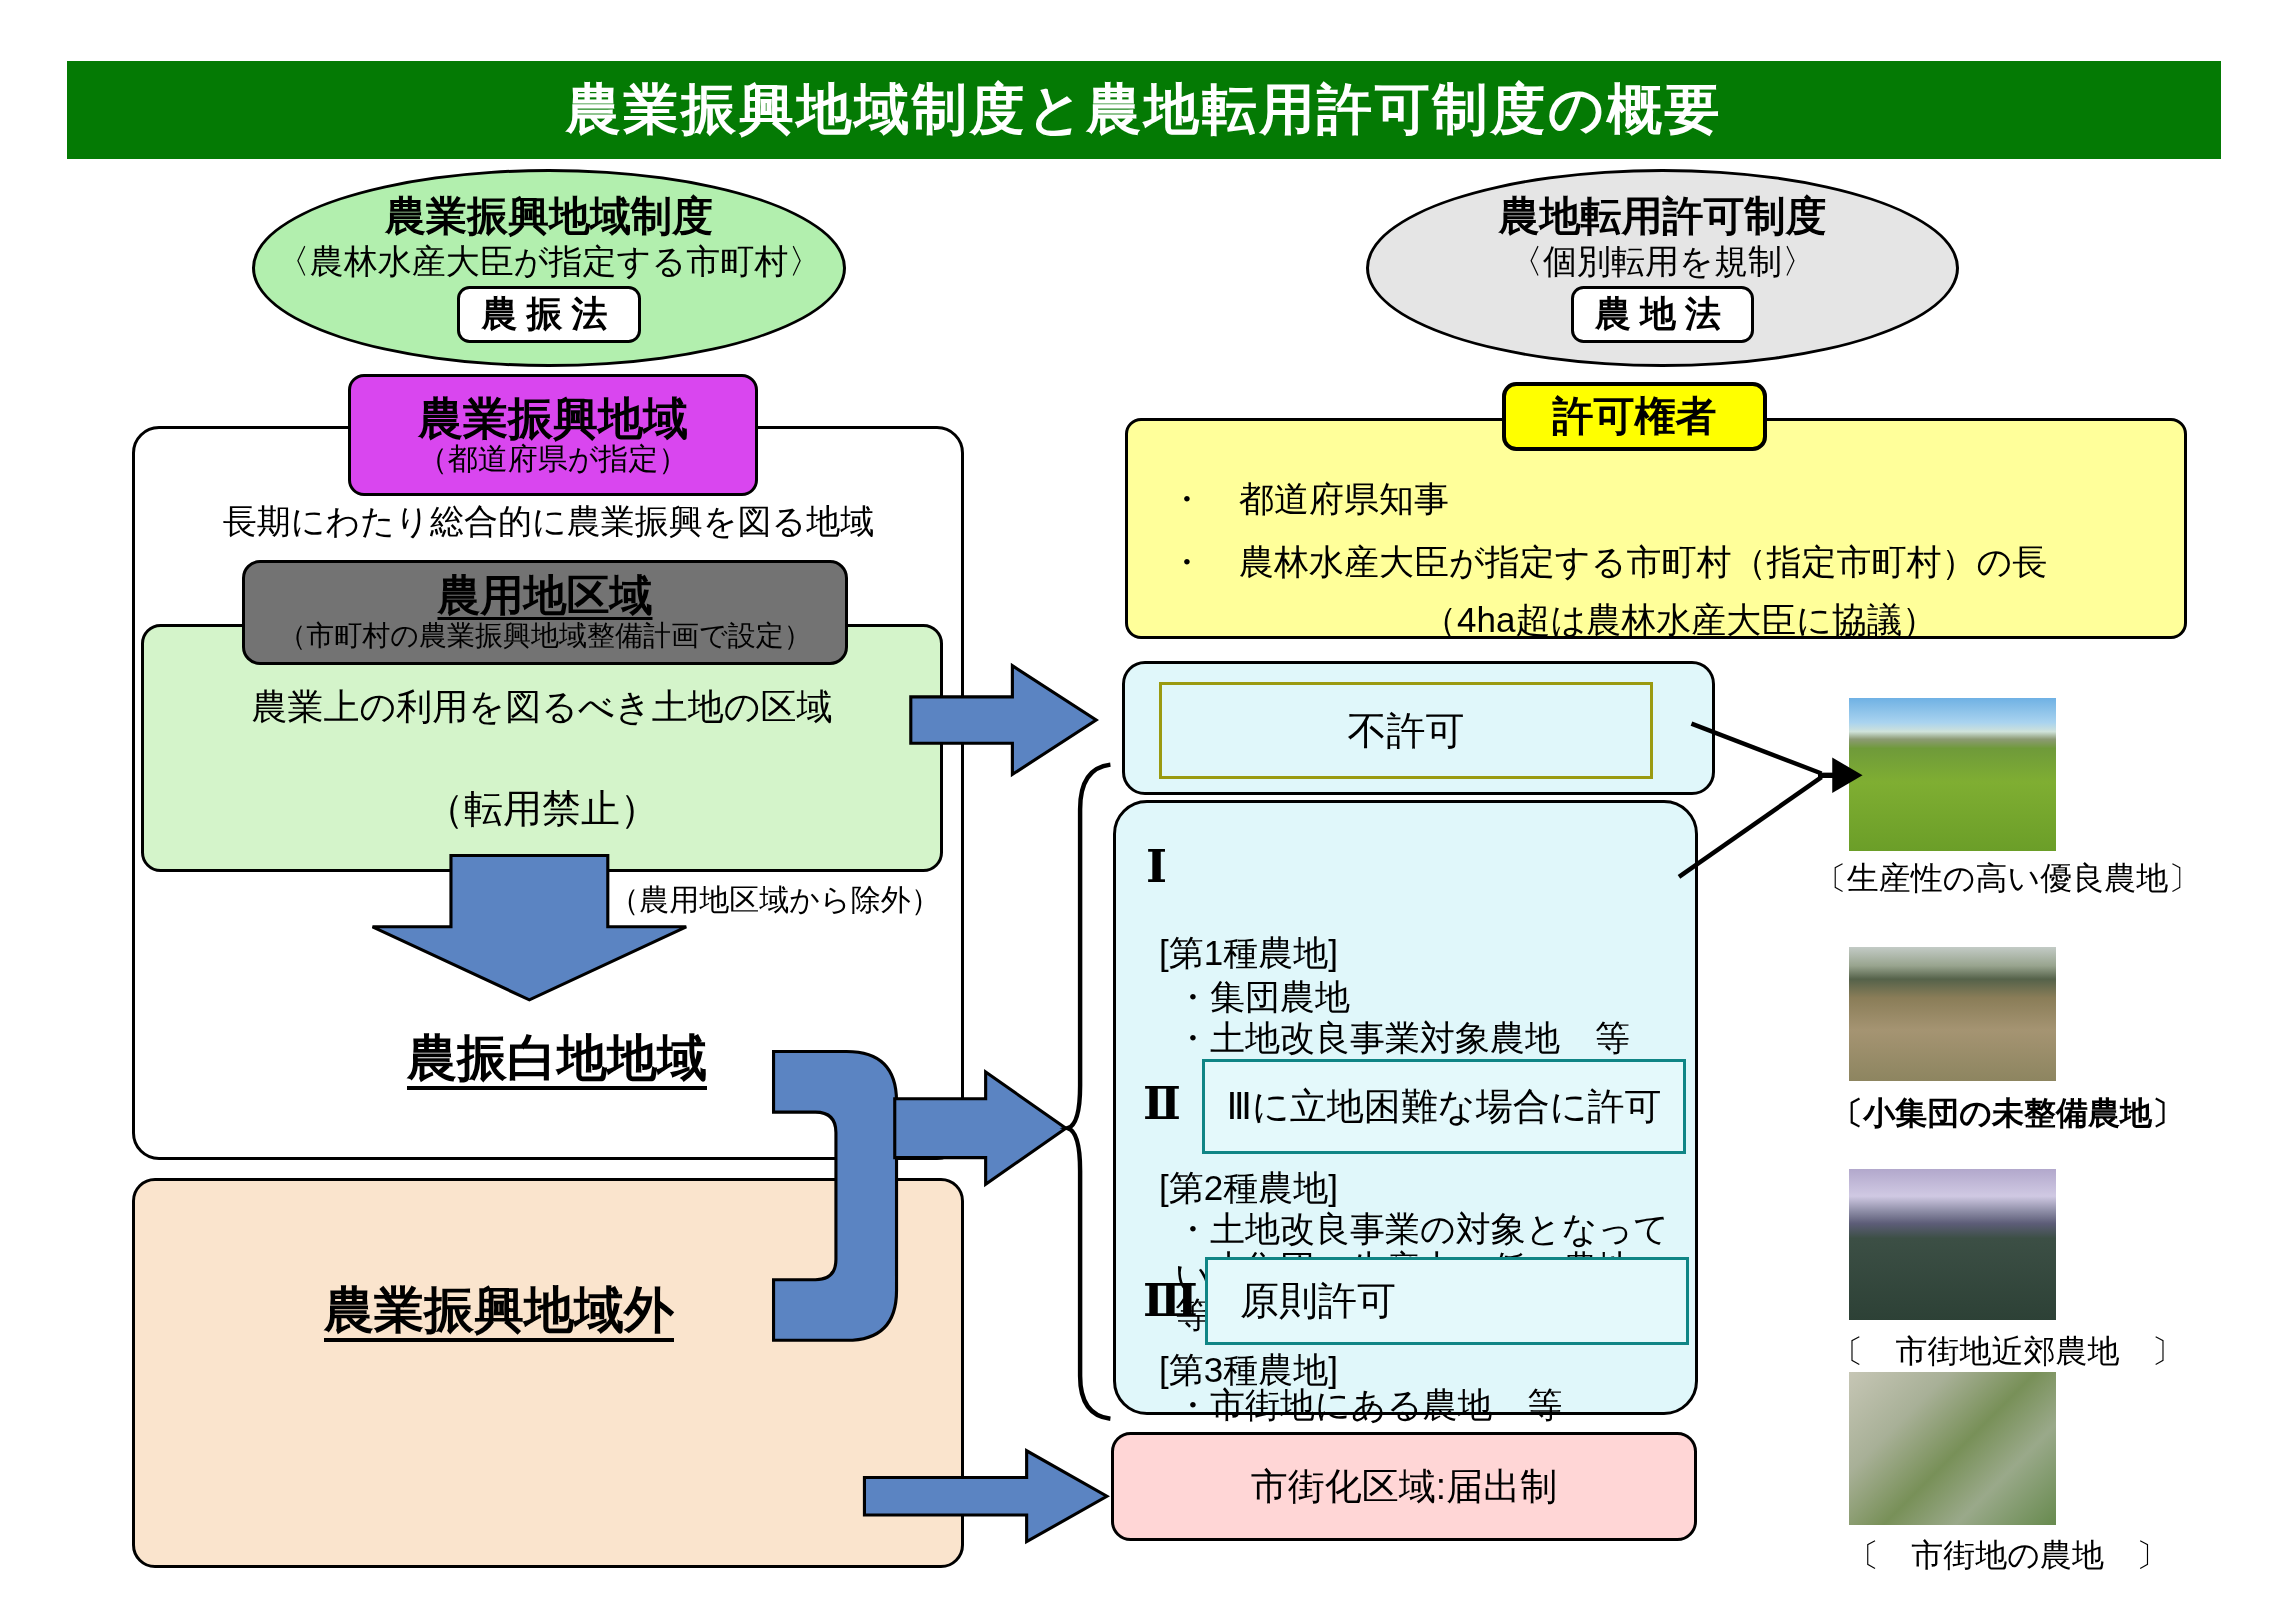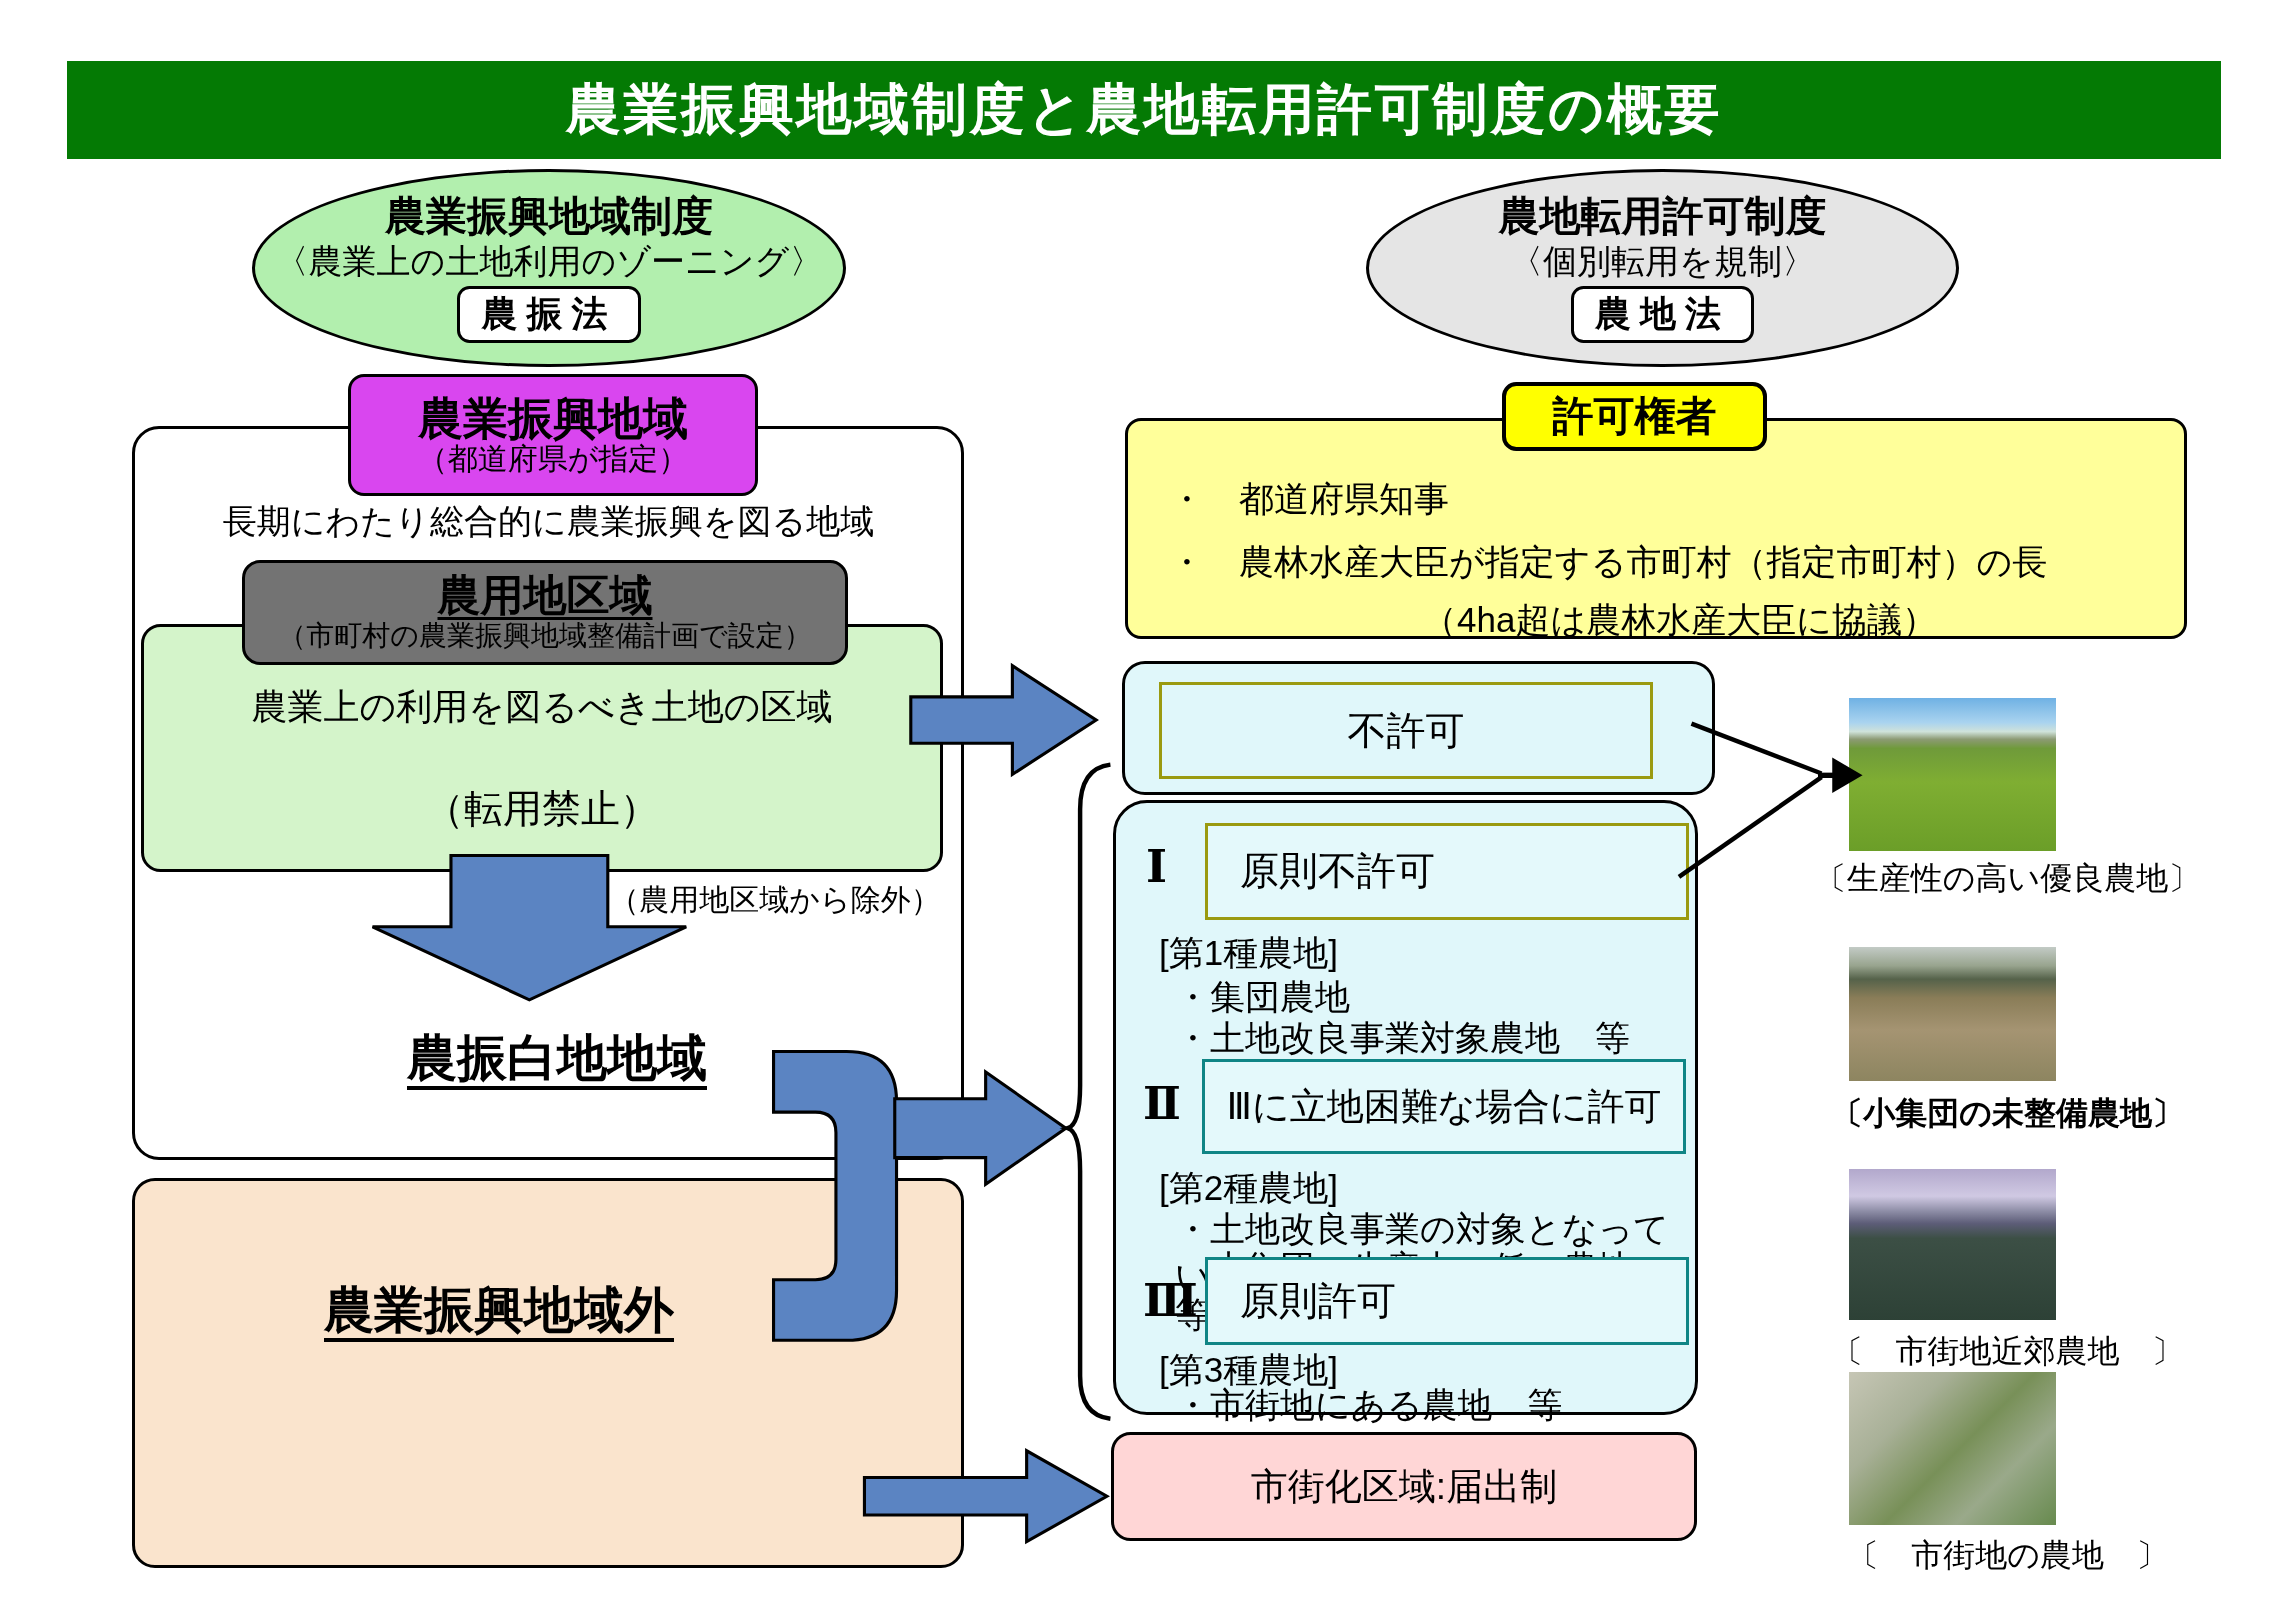--- a/index.html
+++ b/index.html
@@ -89,21 +89,21 @@
 <body>
 
 <div class="canvas">
 
   <div class="abs title-bar">
     <span>農業振興地域制度と農地転用許可制度の概要</span>
   </div>
 
   <div class="bx ellipse ell-left flexc">
     <div class="ell-line1">農業振興地域制度</div>
-    <div class="ell-line2">〈農業上の土地利用のゾーニング〉</div>
+    <div class="ell-line2">〈農林水産大臣が指定する市町村〉</div>
     <div class="law-box">農振法</div>
   </div>
 
   <div class="bx ellipse blue ell-right flexc">
     <div class="ell-line1">農地転用許可制度</div>
     <div class="ell-line2">〈個別転用を規制〉</div>
     <div class="law-box">農地法</div>
   </div>
 
   <div class="bx outer-white"></div>
@@ -133,23 +133,20 @@
     <div class="note">（4ha超は農林水産大臣に協議）</div>
   </div>
   <div class="bx kyoka-tab">許可権者</div>
 
   <div class="bx fukyoka">
     <div class="fukyoka-in">不許可</div>
   </div>
 
   <div class="bx bigcyan">
     <div class="numeral" style="left:30px;top:37px;">Ⅰ</div>
-    <div class="verdict olive" style="top:19.6px;height:91px;">
-      <span style="padding-left:32px;">原則不許可</span>
-    </div>
     <div class="cls" style="top:127px;">[第1種農地]</div>
     <div class="itm" style="top:171px;">・集団農地</div>
     <div class="itm" style="top:212px;">・土地改良事業対象農地　等</div>
 
     <div class="numeral" style="left:27px;top:274px;">Ⅱ</div>
     <div class="verdict teal" style="top:256px;height:89px;left:86px;justify-content:center;">
       <span style="font-size:37px;">Ⅲに立地困難な場合に許可</span>
     </div>
     <div class="cls" style="top:362px;">[第2種農地]</div>
     <div class="itm" style="top:403px;">・土地改良事業の対象となっていない</div>

